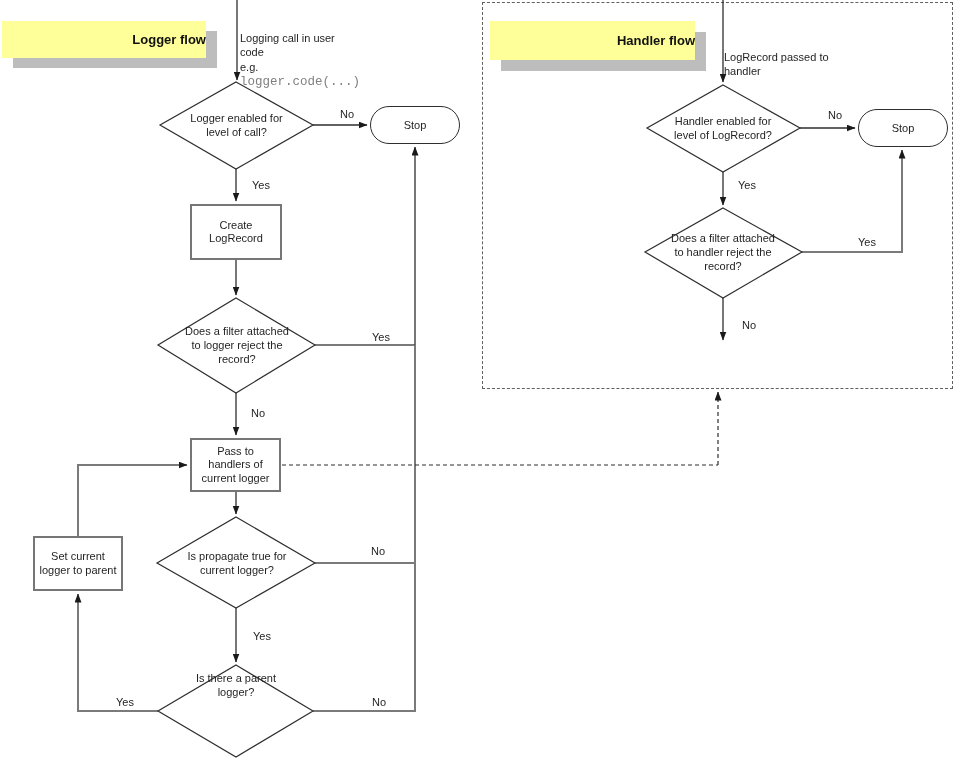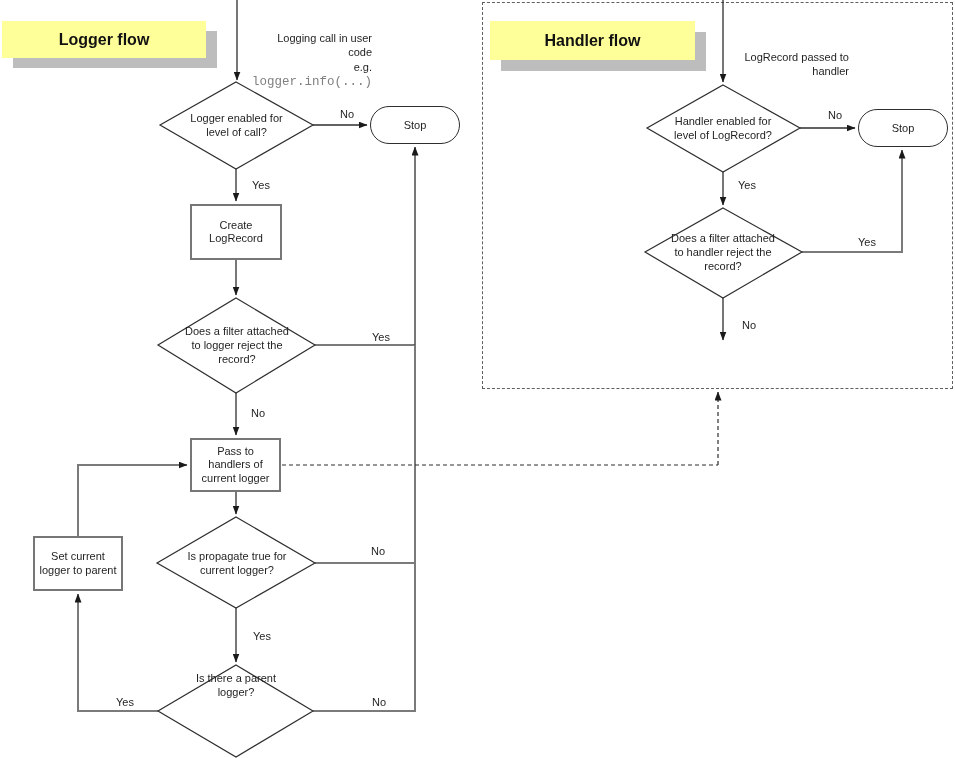--- a/index.html
+++ b/index.html
@@ -6,22 +6,22 @@
   .stage {
     position:relative; width:955px; height:758px; background:#ffffff;
     font-family:"Liberation Sans", sans-serif; color:#1f1f1f; overflow:hidden;
   }
   .stage * { box-sizing:border-box; }
   svg.wires { position:absolute; left:0; top:0; z-index:1; }
 
   .title-shadow { position:absolute; background:#bdbdbd; z-index:2; }
   .title-box {
     position:absolute; background:#ffff99; z-index:3;
-    display:flex; align-items:center; justify-content:center;
-    font-size:16px; font-weight:bold; color:#111;
+    display:flex; align-items:center; justify-content:flex-end;
+    font-size:13px; font-weight:bold; color:#111;
   }
 
   .dashed-region { position:absolute; border:1px dashed #5f5f5f; z-index:0; background:transparent; }
 
   .node-box {
     position:absolute; z-index:4; background:#ffffff; border:2px solid #767676;
     display:flex; align-items:center; justify-content:center; text-align:center;
     font-size:11px; line-height:13.5px; white-space:pre-line;
   }
   .node-oval {
@@ -37,21 +37,21 @@
     display:flex; align-items:center; justify-content:center; text-align:center;
     font-size:11px; line-height:14px; white-space:pre-line; pointer-events:none;
   }
 
   .edge-label {
     position:absolute; z-index:4; transform:translate(-50%,-50%);
     font-size:11px; color:#1f1f1f; white-space:nowrap;padding-left:20px;
   }
 
   .entry-text {
-    position:absolute; z-index:4; text-align:right;
+    position:absolute; z-index:4; text-align:left;
     font-size:11px; line-height:14.5px; white-space:pre-line;
   }
   .entry-code {
     font-family:"Liberation Mono", monospace; font-size:12.5px;
     color:#808080; white-space:nowrap; margin-top:1px;
   }
 </style>
 </head>
 <body>
 
@@ -113,21 +113,21 @@
 
   <div class="title-shadow" style="left:501px; top:32px; width:205px; height:39px;"></div>
   <div class="title-box" style="left:490px; top:21px; width:205px; height:39px;">
     <span>Handler flow</span>
   </div>
 
   <div class="entry-text" style="left:240px; top:16px; width:132px;">
     <span>Logging call in user
 code
 e.g.</span>
-    <div class="entry-code">logger.info(...)</div>
+    <div class="entry-code">logger.code(...)</div>
   </div>
 
   <div class="entry-text" style="left:724px; top:35px; width:125px;">
     <span>LogRecord passed to
 handler</span>
   </div>
 
   <div class="diamond-label" style="left:159px; top:104px; width:155px; height:42px;">Logger enabled for
 level of call?</div>
 

